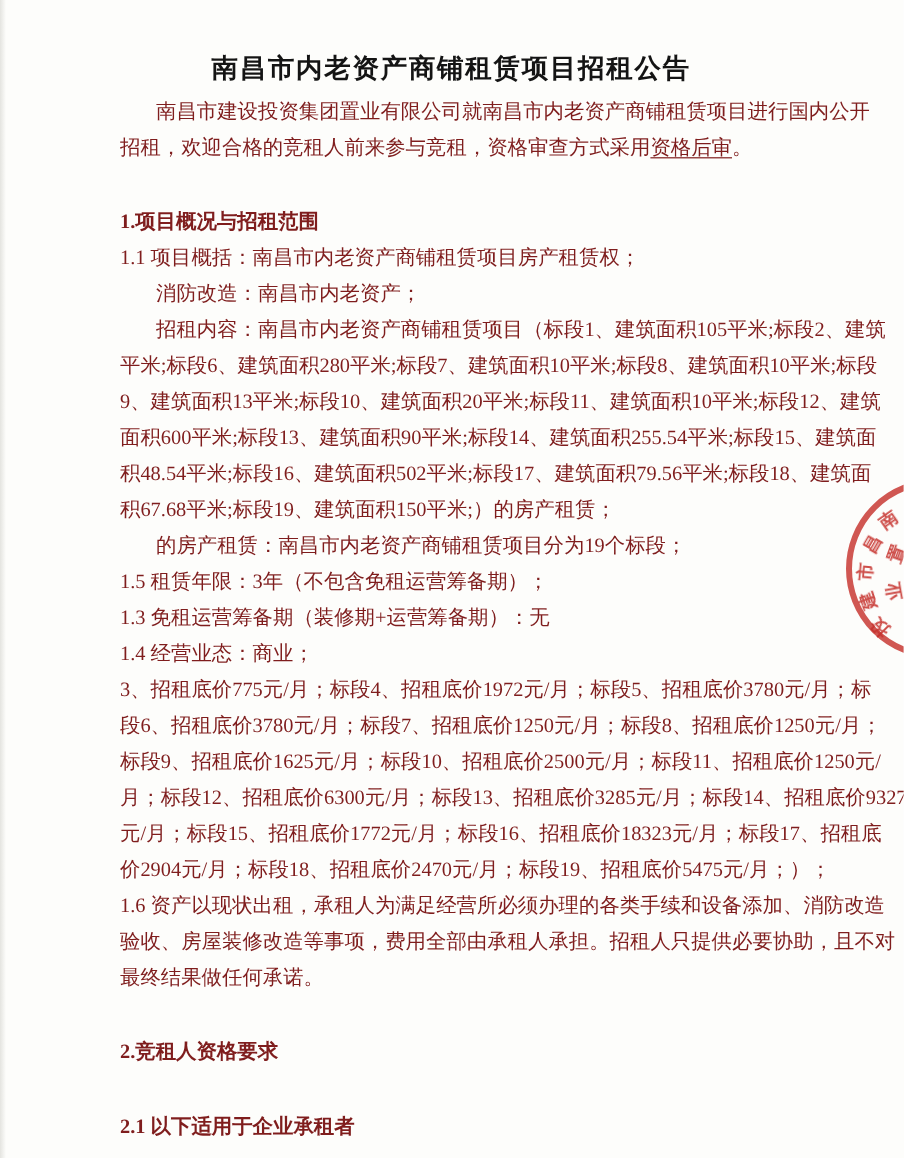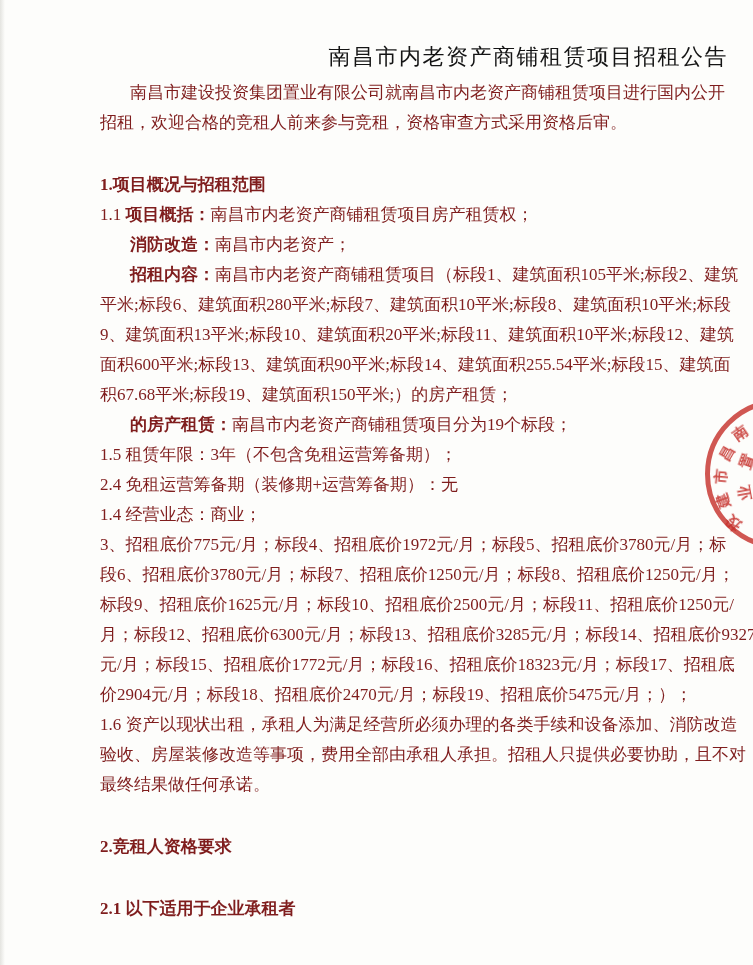--- a/index.html
+++ b/index.html
@@ -6,31 +6,32 @@
   body{
     width:753px;height:965px;overflow:hidden;position:relative;
     background:#ffffff;
     font-family:"Liberation Serif","DejaVu Serif",serif;
   }
   .page{position:absolute;inset:0;background:#fdfdfb;}
   .scan-edge{position:absolute;left:0;top:0;width:5px;height:965px;
     background:linear-gradient(to right,#e4e4e0,rgba(255,255,255,0));}
   .title{
     position:absolute;top:42px;left:0;width:728px;margin:0;
-    text-align:right;font-size:22px;font-weight:normal;color:#141414;
+    text-align:center;font-size:22px;font-weight:bold;color:#141414;
     letter-spacing:1.5px;
+    padding-left:12px;
   }
   .doc-body{
     position:absolute;top:78px;left:100px;width:616px;color:#7f1d1d;
   }
   .line{height:30px;line-height:30px;font-size:17px;white-space:nowrap;}
   .line.ind{text-indent:30px;}
   .line.b{font-weight:bold;margin-top:32px;}
-  .seg-b{font-weight:bold;}
-  .seg-u{text-underline-offset:3px;}
+  .seg-b{font-weight:normal;}
+  .seg-u{text-decoration:underline;text-underline-offset:3px;}
   .stamp{position:absolute;inset:0;pointer-events:none;}
   .stamp-ring{
     position:absolute;left:705px;top:399px;width:150px;height:150px;
     border-radius:50%;border:5px solid rgba(196,45,40,0.8);
     box-sizing:border-box;filter:blur(0.4px);
   }
   .stamp-g{
     position:absolute;color:rgba(196,45,40,0.85);font-weight:bold;
     font-size:15px;filter:blur(0.6px);
   }
@@ -46,24 +47,25 @@
   <div class="doc-body" id="doc-body">
       <div class="line ind"><span>南昌市建设投资集团置业有限公司就南昌市内老资产商铺租赁项目进行国内公开</span></div>
       <div class="line"><span>招租，欢迎合格的竞租人前来参与竞租，资格审查方式采用</span><span class="seg-u">资格后审</span><span>。</span></div>
       <div class="line b"><span>1.项目概况与招租范围</span></div>
       <div class="line"><span>1.1 </span><span class="seg-b">项目概括：</span><span>南昌市内老资产商铺租赁项目房产租赁权；</span></div>
       <div class="line ind"><span class="seg-b">消防改造：</span><span>南昌市内老资产；</span></div>
       <div class="line ind"><span class="seg-b">招租内容：</span><span>南昌市内老资产商铺租赁项目（标段1、建筑面积105平米;标段2、建筑</span></div>
       <div class="line"><span>平米;标段6、建筑面积280平米;标段7、建筑面积10平米;标段8、建筑面积10平米;标段</span></div>
       <div class="line"><span>9、建筑面积13平米;标段10、建筑面积20平米;标段11、建筑面积10平米;标段12、建筑</span></div>
       <div class="line"><span>面积600平米;标段13、建筑面积90平米;标段14、建筑面积255.54平米;标段15、建筑面</span></div>
+      <div class="line"><span>积48.54平米;标段16、建筑面积502平米;标段17、建筑面积79.56平米;标段18、建筑面</span></div>
       <div class="line"><span>积67.68平米;标段19、建筑面积150平米;）的房产租赁；</span></div>
       <div class="line ind"><span class="seg-b">的房产租赁：</span><span>南昌市内老资产商铺租赁项目分为19个标段；</span></div>
       <div class="line"><span>1.5 租赁年限：3年（不包含免租运营筹备期）；</span></div>
-      <div class="line"><span>2.4 免租运营筹备期（装修期+运营筹备期）：无</span></div>
+      <div class="line"><span>1.3 免租运营筹备期（装修期+运营筹备期）：无</span></div>
       <div class="line"><span>1.4 经营业态：商业；</span></div>
       <div class="line"><span>3、招租底价775元/月；标段4、招租底价1972元/月；标段5、招租底价3780元/月；标</span></div>
       <div class="line"><span>段6、招租底价3780元/月；标段7、招租底价1250元/月；标段8、招租底价1250元/月；</span></div>
       <div class="line"><span>标段9、招租底价1625元/月；标段10、招租底价2500元/月；标段11、招租底价1250元/</span></div>
       <div class="line"><span>月；标段12、招租底价6300元/月；标段13、招租底价3285元/月；标段14、招租底价9327</span></div>
       <div class="line"><span>元/月；标段15、招租底价1772元/月；标段16、招租底价18323元/月；标段17、招租底</span></div>
       <div class="line"><span>价2904元/月；标段18、招租底价2470元/月；标段19、招租底价5475元/月；）；</span></div>
       <div class="line"><span>1.6 资产以现状出租，承租人为满足经营所必须办理的各类手续和设备添加、消防改造</span></div>
       <div class="line"><span>验收、房屋装修改造等事项，费用全部由承租人承担。招租人只提供必要协助，且不对</span></div>
       <div class="line"><span>最终结果做任何承诺。</span></div>

